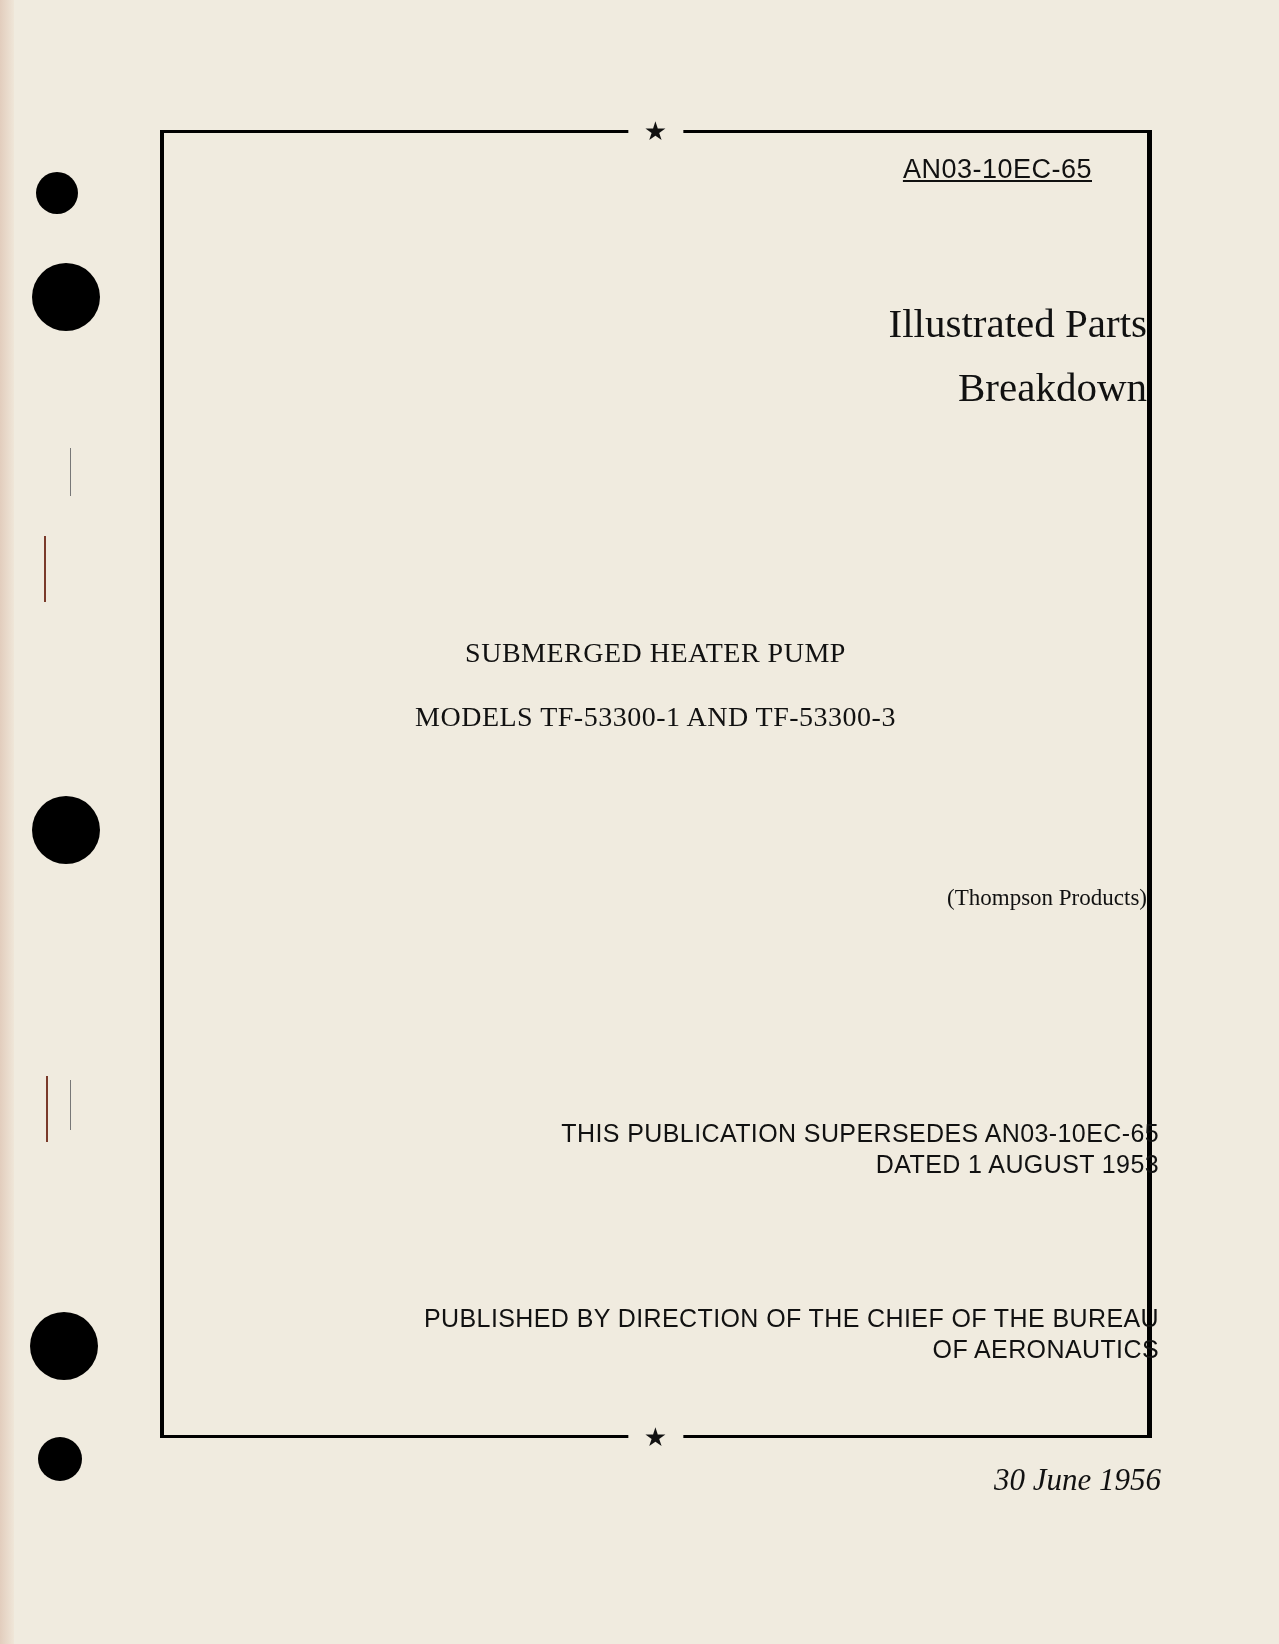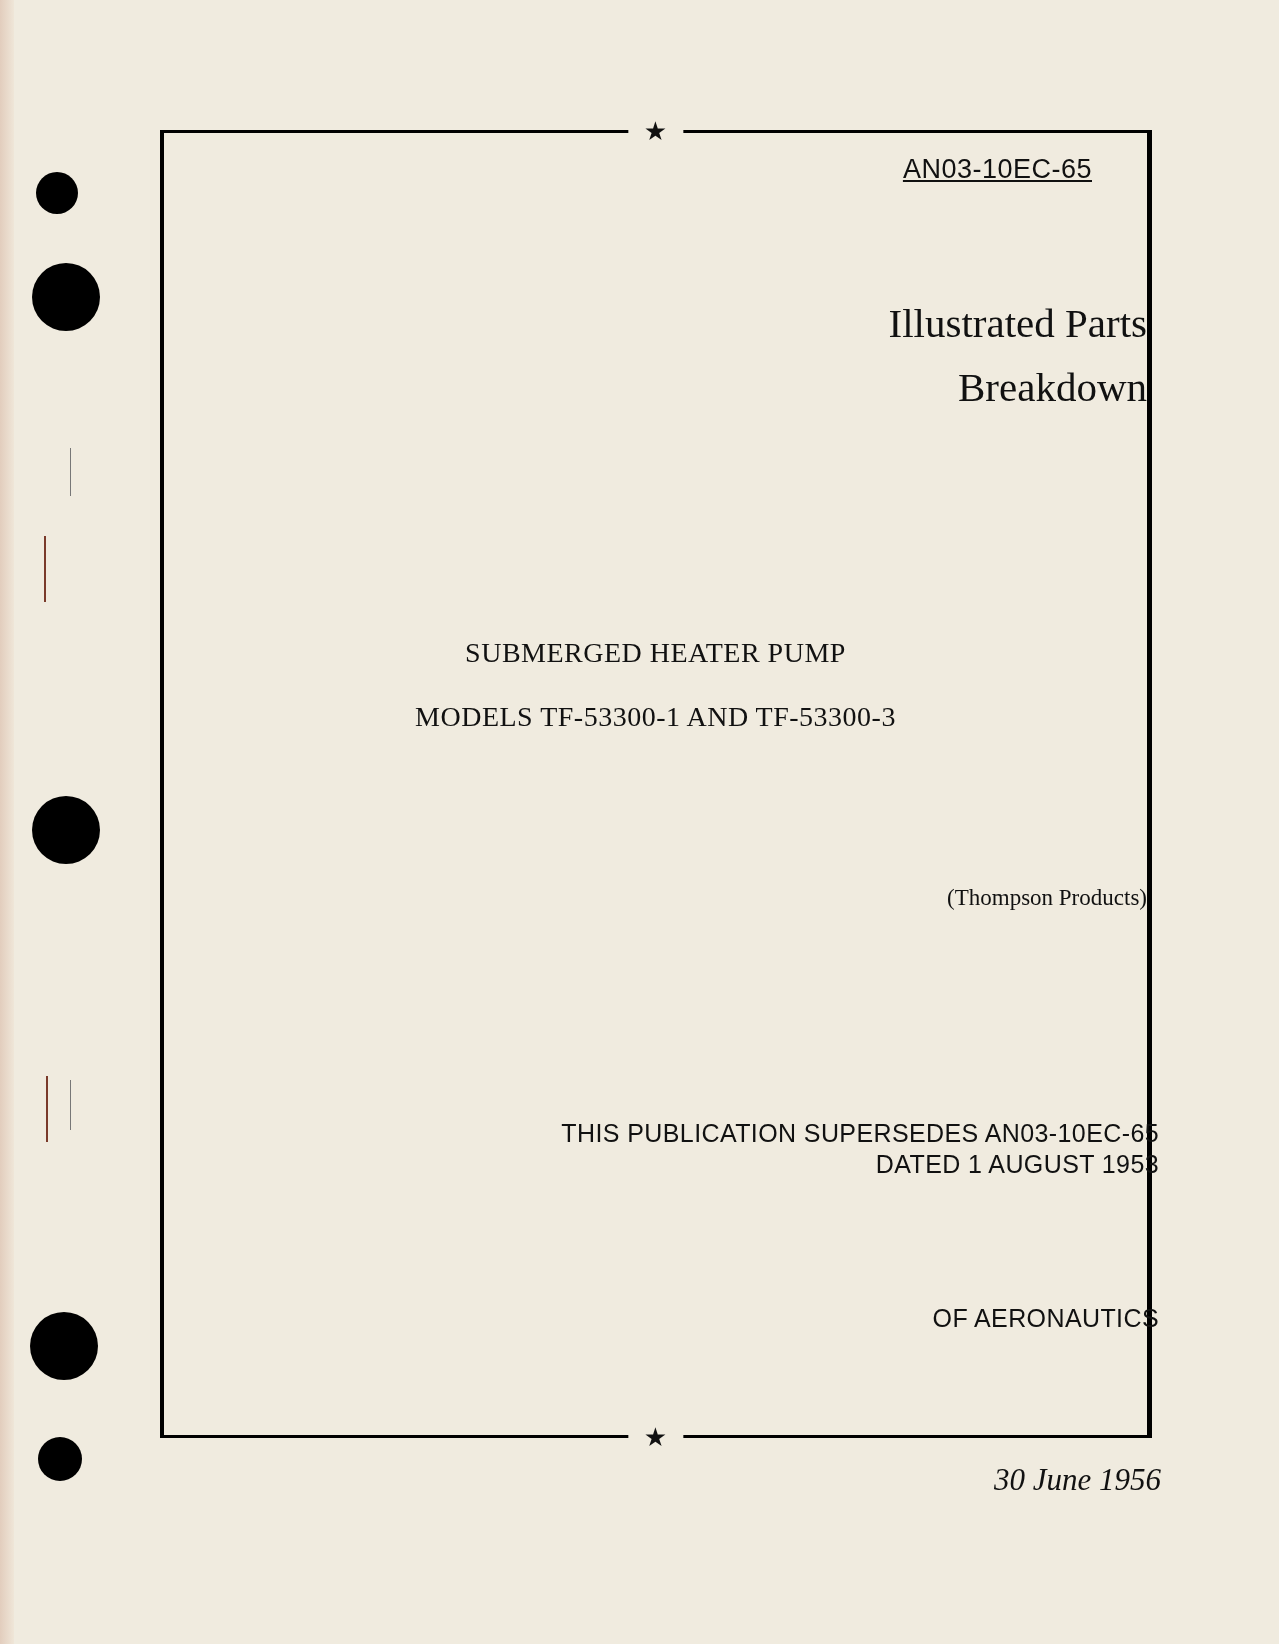--- a/index.html
+++ b/index.html
@@ -74,17 +74,18 @@
   </div>
 
   <div class="maker">(Thompson Products)</div>
 
   <div class="sans supersedes">
     <div>THIS PUBLICATION SUPERSEDES AN03-10EC-65</div>
     <div>DATED 1 AUGUST 1953</div>
   </div>
 
   <div class="sans publisher">
+    <div>PUBLISHED BY DIRECTION OF THE CHIEF OF THE BUREAU</div>
     <div>OF AERONAUTICS</div>
   </div>
 </div>
 
 <div class="date">30 June 1956</div>
 
 </body></html>

